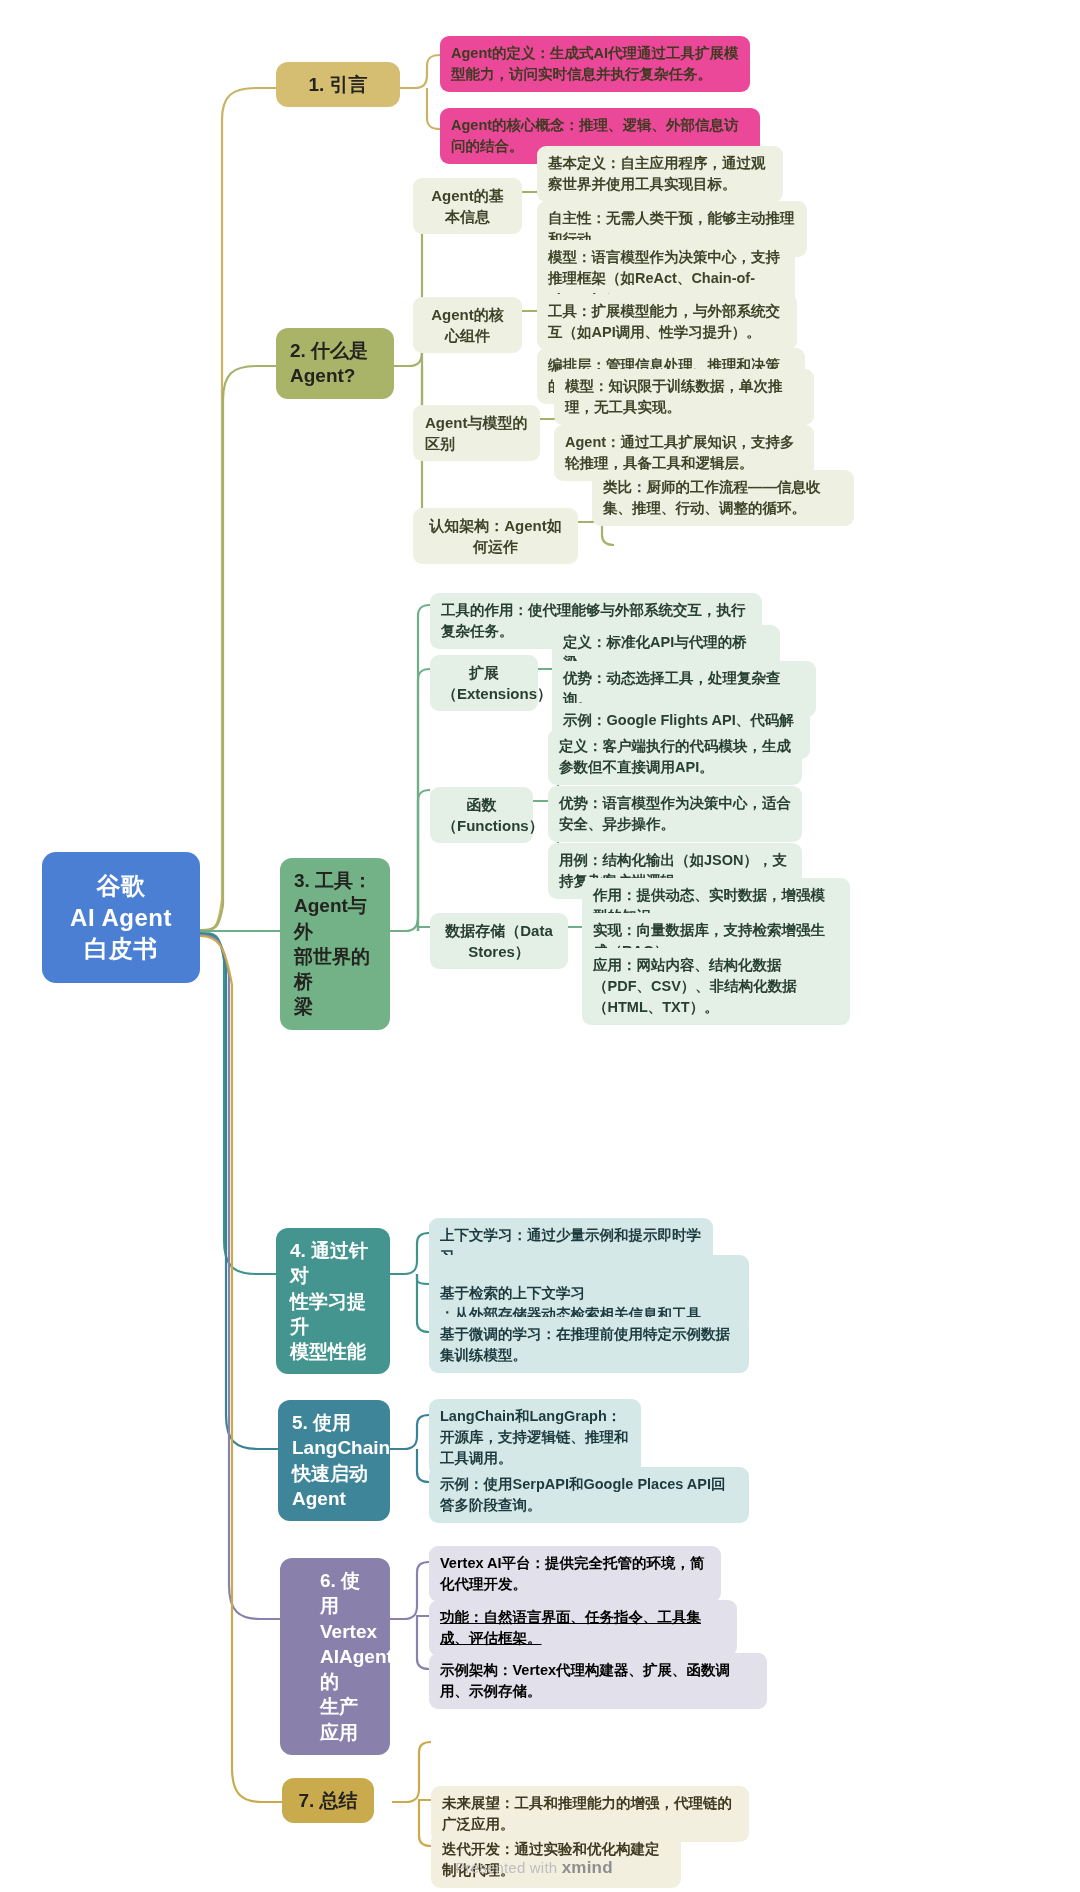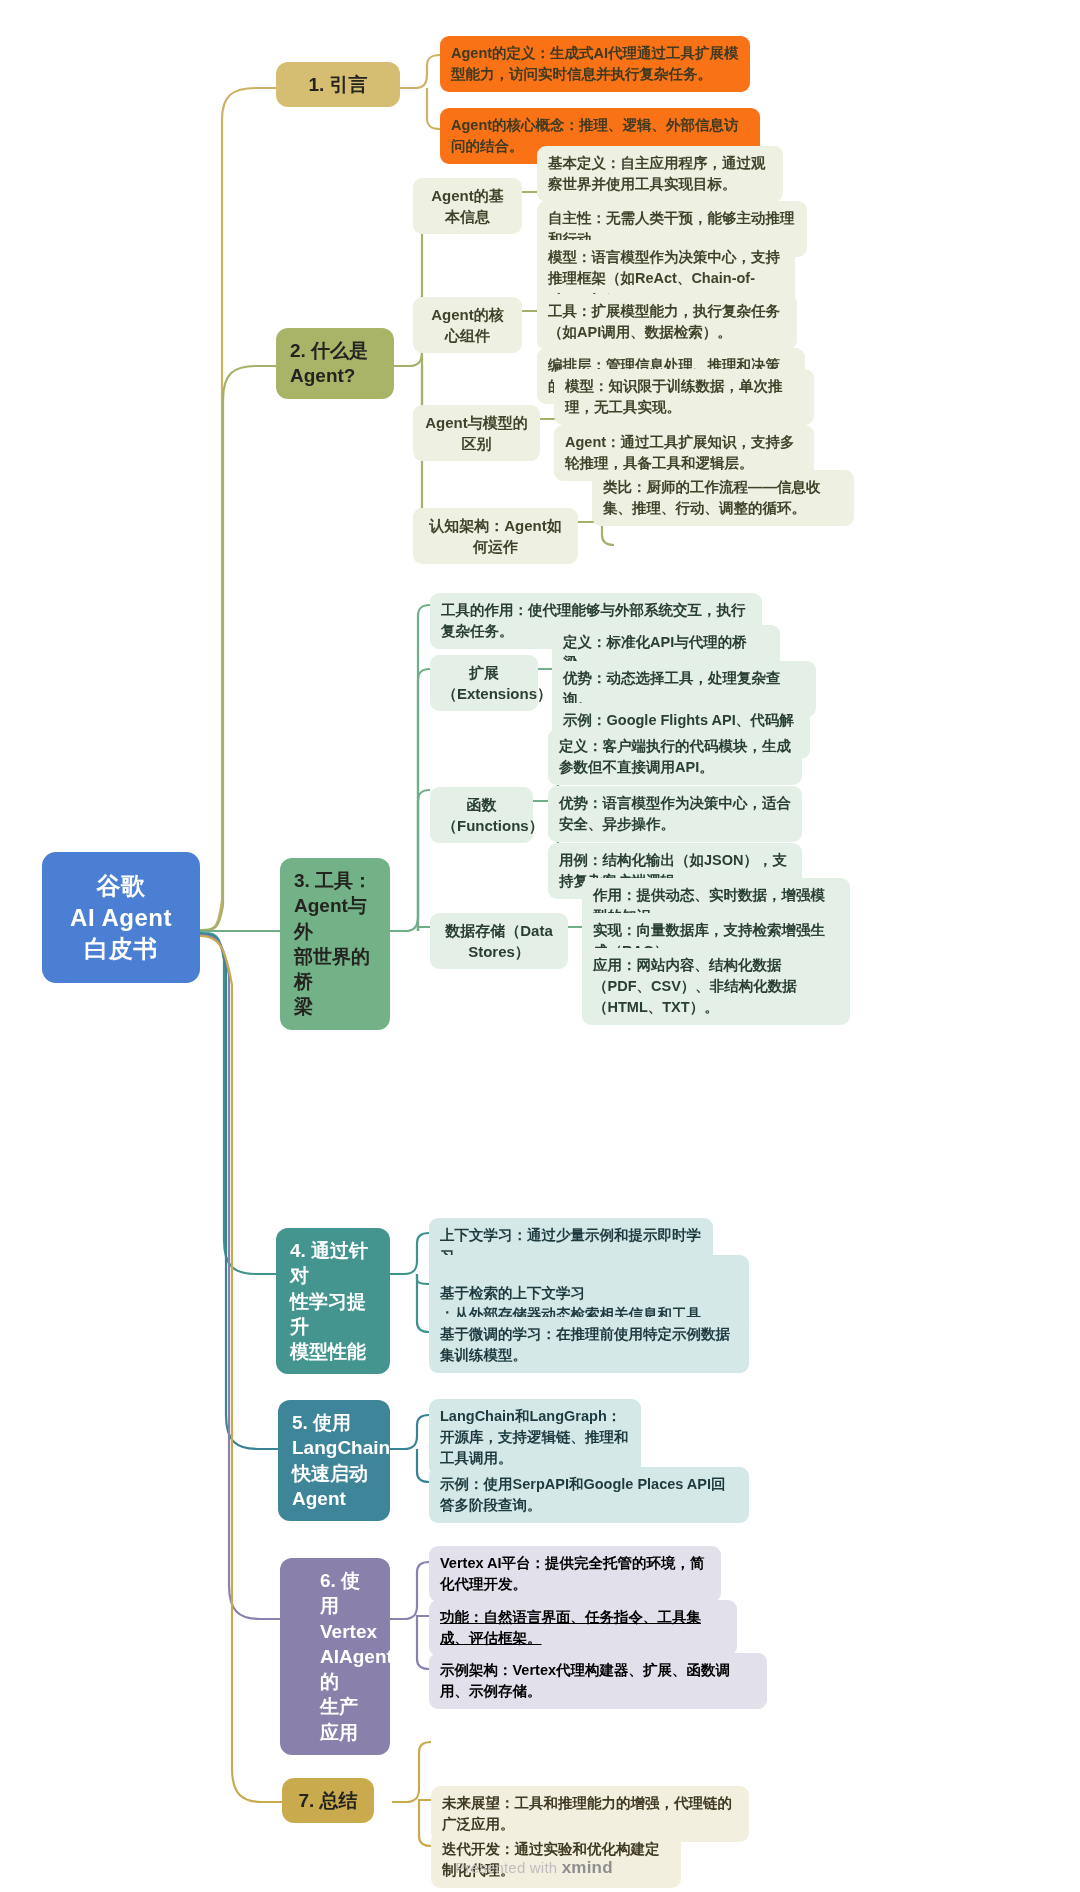--- a/index.html
+++ b/index.html
@@ -51,21 +51,21 @@
   }
 
   .c-gold   { background:#d5be72; }
   .c-olive  { background:#aab468; }
   .c-green  { background:#73b186; }
   .c-teal   { background:#44958f; }
   .c-teal2  { background:#3f8599; }
   .c-purple { background:#8981ab;padding-left:40px; }
   .c-gold2  { background:#c9ab4e; }
 
-  .l-cream   { background:#f97316; color:#3f3a21; }
+  .l-cream   { background:#ec4899; color:#3f3a21; }
   .l-olive   { background:#eef0e1; color:#3e442a; }
   .l-mint    { background:#e4efe6; color:#28402f; }
   .l-teal    { background:#d5e8e8; color:#1d3b3f; }
   .l-lilac   { background:#e2e0ea; color:#000000; }
   .l-cream2  { background:#f3efdf; color:#3f3a21; }
 
   .watermark {
     position:absolute; left:0; right:12px; bottom:14px;
     text-align:center; font-size:15px; color:#bdbdbd;
     font-weight:400; letter-spacing:.2px;
@@ -180,27 +180,27 @@
     <span>自主性：无需人类干预，能够主动推理和行动。</span>
   </div>
 
   <div class="node sub l-olive" style="left:413px; top:297px; width:109px; text-align:center;">
     <span>Agent的核心组件</span>
   </div>
   <div class="node leaf l-olive" style="left:537px; top:240px; width:258px;">
     <span>模型：语言模型作为决策中心，支持推理框架（如ReAct、Chain-of-Thought）。</span>
   </div>
   <div class="node leaf l-olive" style="left:537px; top:294px; width:260px;">
-    <span>工具：扩展模型能力，执行复杂任务（如API调用、数据检索）。</span>
+    <span>工具：扩展模型能力，与外部系统交互（如API调用、性学习提升）。</span>
   </div>
   <div class="node leaf l-olive" style="left:537px; top:348px; width:268px;">
     <span>编排层：管理信息处理、推理和决策的循环。</span>
   </div>
 
-  <div class="node sub l-olive" style="left:413px; top:405px; width:127px; text-align:center;">
+  <div class="node sub l-olive" style="left:413px; top:405px; width:127px; ">
     <span>Agent与模型的区别</span>
   </div>
   <div class="node leaf l-olive" style="left:554px; top:369px; width:260px;">
     <span>模型：知识限于训练数据，单次推理，无工具实现。</span>
   </div>
   <div class="node leaf l-olive" style="left:554px; top:425px; width:260px;">
     <span>Agent：通过工具扩展知识，支持多轮推理，具备工具和逻辑层。</span>
   </div>
 
   <div class="node sub l-olive" style="left:413px; top:508px; width:165px; text-align:center;">

